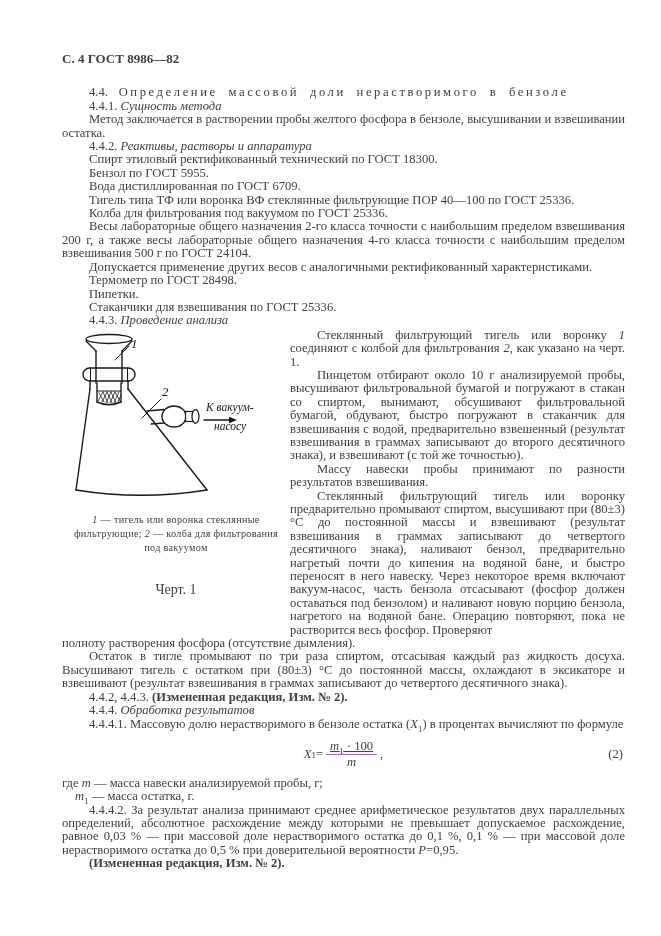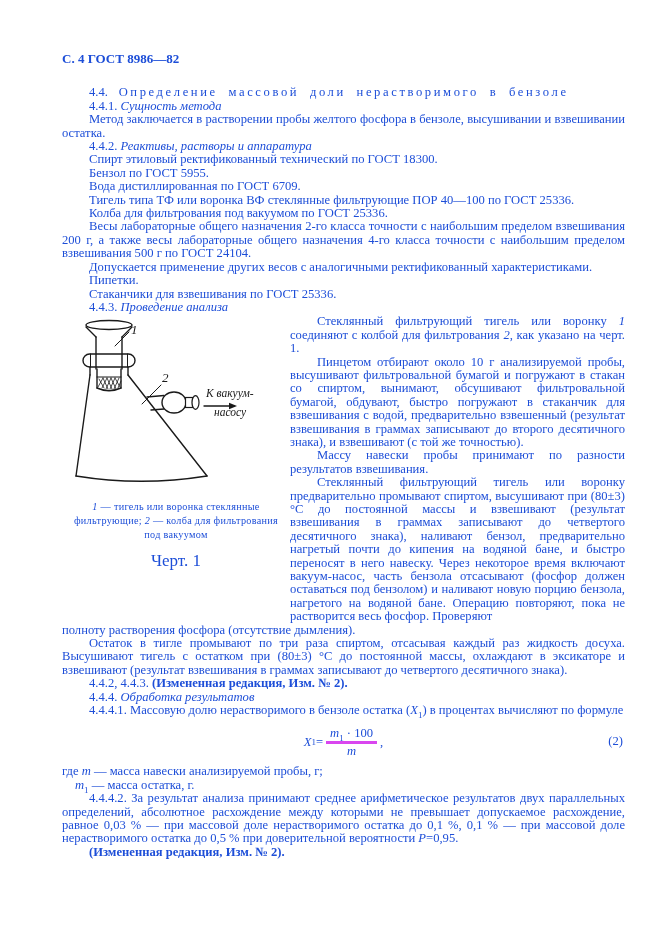--- a/index.html
+++ b/index.html
@@ -5,21 +5,21 @@
   html,body{margin:0;padding:0;background:#e8e8e8;}
   .page{
     position:relative;
     width:661px;height:936px;
     background:#ffffff;
     box-sizing:border-box;
     padding:52px 36px 0 62px;
     font-family:"Liberation Serif","DejaVu Serif",serif;
     font-size:12.6px;
     line-height:13.4px;
-    color:#1d4ed8;
+    color:#404040;
     overflow:hidden;
   }
   p{margin:0;padding:0;text-align:justify;}
   .ind{text-indent:27px;}
   .ind-sm{text-indent:13px;}
   .hdr{font-weight:bold;font-size:13px;margin-bottom:21px;}
   .h44{letter-spacing:2.6px;word-spacing:5px;}
   .h44 .num{letter-spacing:0;word-spacing:normal;font-family:Liberation Serif, serif;}
   i{font-style:italic;}
   b{font-weight:bold;}
@@ -27,31 +27,31 @@
   .twocol{display:flex;margin-top:1px;}
   .figcol{width:228px;flex:0 0 228px;}
   .txtcol{flex:1;min-width:0;}
   .figwrap{margin:3px 0 0 8px;}
   .figcaption{
     width:212px;margin:6px auto 4px auto;
     font-size:10.2px;line-height:14px;
     text-align:center;letter-spacing:0.3px;
   }
   .figtitle{
-    width:212px;margin:12px auto 0 auto;
-    font-size:17px;text-align:center;
+    width:212px;margin:28px auto 0 auto;
+    font-size:14px;text-align:center;
   }
   .formula-row{
     position:relative;
     margin:9px 0 7px 0;
     text-align:center;
   }
   .formula{display:inline-flex;align-items:center;font-size:12.6px;}
   .frac{display:inline-block;text-align:center;vertical-align:-8px;margin:0 3px;}
-  .frac .num{display:block;border-bottom:3px solid #d946ef;padding:0 4px 1px 4px;}
+  .frac .num{display:block;border-bottom:1px solid #d946ef;padding:0 4px 1px 4px;text-decoration:underline;}
   .frac .den{display:block;padding-top:1px;}
   .eqnum{position:absolute;right:2px;top:50%;transform:translateY(-50%);}
   svg text{font-family:"Liberation Serif","DejaVu Serif",serif;}
 </style>
 </head>
 <body>
 
 <div class="page">
 
   <p class="hdr">С. 4 ГОСТ 8986—82</p>
@@ -63,20 +63,21 @@
 
   <p class="ind"><span>4.4.2.</span><span> </span><i>Реактивы, растворы и аппаратура</i></p>
 
   <p class="ind">Спирт этиловый ректификованный технический по ГОСТ 18300.</p>
   <p class="ind">Бензол по ГОСТ 5955.</p>
   <p class="ind">Вода дистиллированная по ГОСТ 6709.</p>
   <p class="ind">Тигель типа ТФ или воронка ВФ стеклянные фильтрующие ПОР 40—100 по ГОСТ 25336.</p>
   <p class="ind">Колба для фильтрования под вакуумом по ГОСТ 25336.</p>
   <p class="ind">Весы лабораторные общего назначения 2-го класса точности с наибольшим пределом взвешивания 200 г, а также весы лабораторные общего назначения 4-го класса точности с наибольшим пределом взвешивания 500 г по ГОСТ 24104.</p>
   <p class="ind">Допускается применение других весов с аналогичными ректификованный характеристиками.</p>
+  <p class="ind">Термометр по ГОСТ 28498.</p>
   <p class="ind">Пипетки.</p>
   <p class="ind">Стаканчики для взвешивания по ГОСТ 25336.</p>
 
   <p class="ind"><span>4.4.3.</span><span> </span><i>Проведение анализа</i></p>
 
   <div class="twocol">
     <div class="figcol">
       <div class="figwrap">
         <svg width="212" height="172" viewBox="0 0 212 172">
           <g stroke="#1a1a1a" stroke-width="1.4" fill="none" stroke-linecap="round">

